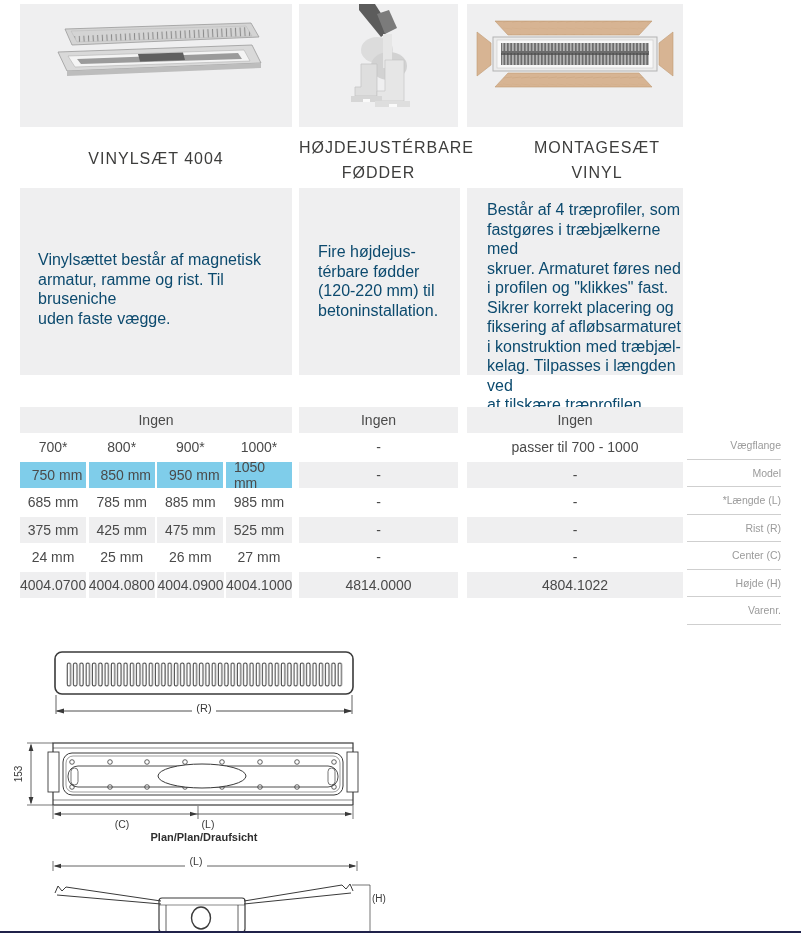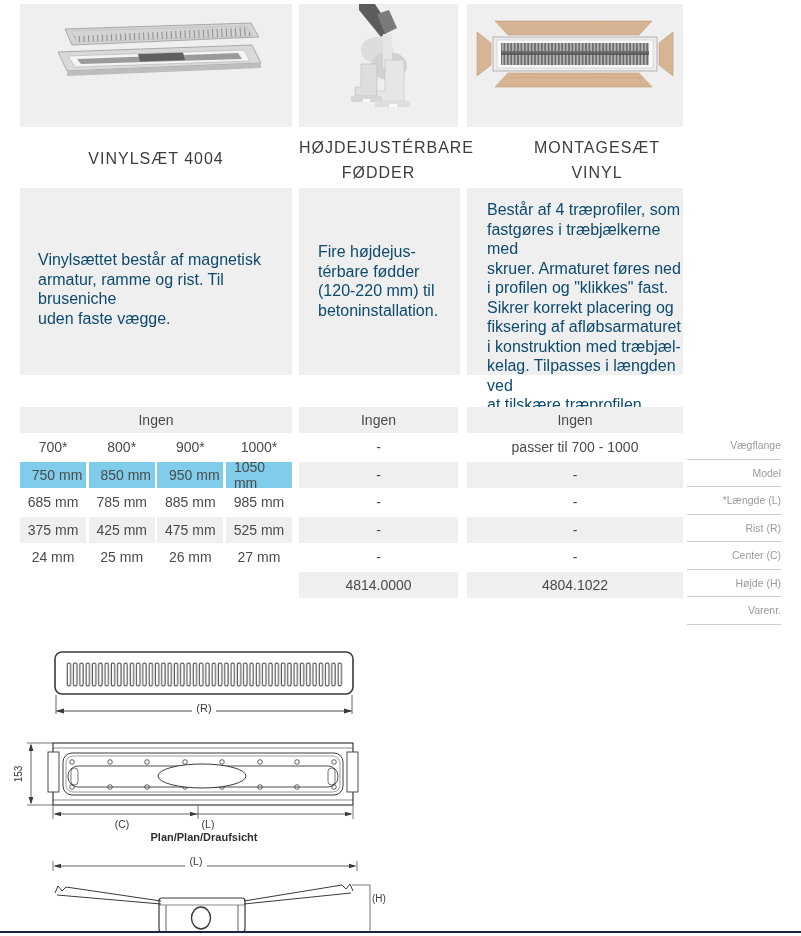--- a/index.html
+++ b/index.html
@@ -177,20 +177,26 @@
         <div class="cell">24 mm</div>
         <div class="cell">25 mm</div>
         <div class="cell">26 mm</div>
         <div class="cell">27 mm</div>
       </div>
       <div class="c2 cell">-</div>
       <div class="c3 cell">-</div>
       <div class="lab bordered">Højde (H)</div>
     </div>
     <div class="t-row">
+      <div class="g1">
+        <div class="cell shade">4004.0700</div>
+        <div class="cell shade">4004.0800</div>
+        <div class="cell shade">4004.0900</div>
+        <div class="cell shade">4004.1000</div>
+      </div>
       <div class="c2 cell shade">4814.0000</div>
       <div class="c3 cell shade">4804.1022</div>
       <div class="lab bordered">Varenr.</div>
     </div>
   </div>
 
 <svg id="drawings" viewBox="0 640 801 296">
   <defs>
     <pattern id="slotPat" patternUnits="userSpaceOnUse" x="66" y="662" width="6.3" height="25">
       <rect x="1.2" y="1" width="3.4" height="23" rx="1.7" fill="none" stroke="#3a3a3a" stroke-width="1"></rect>

